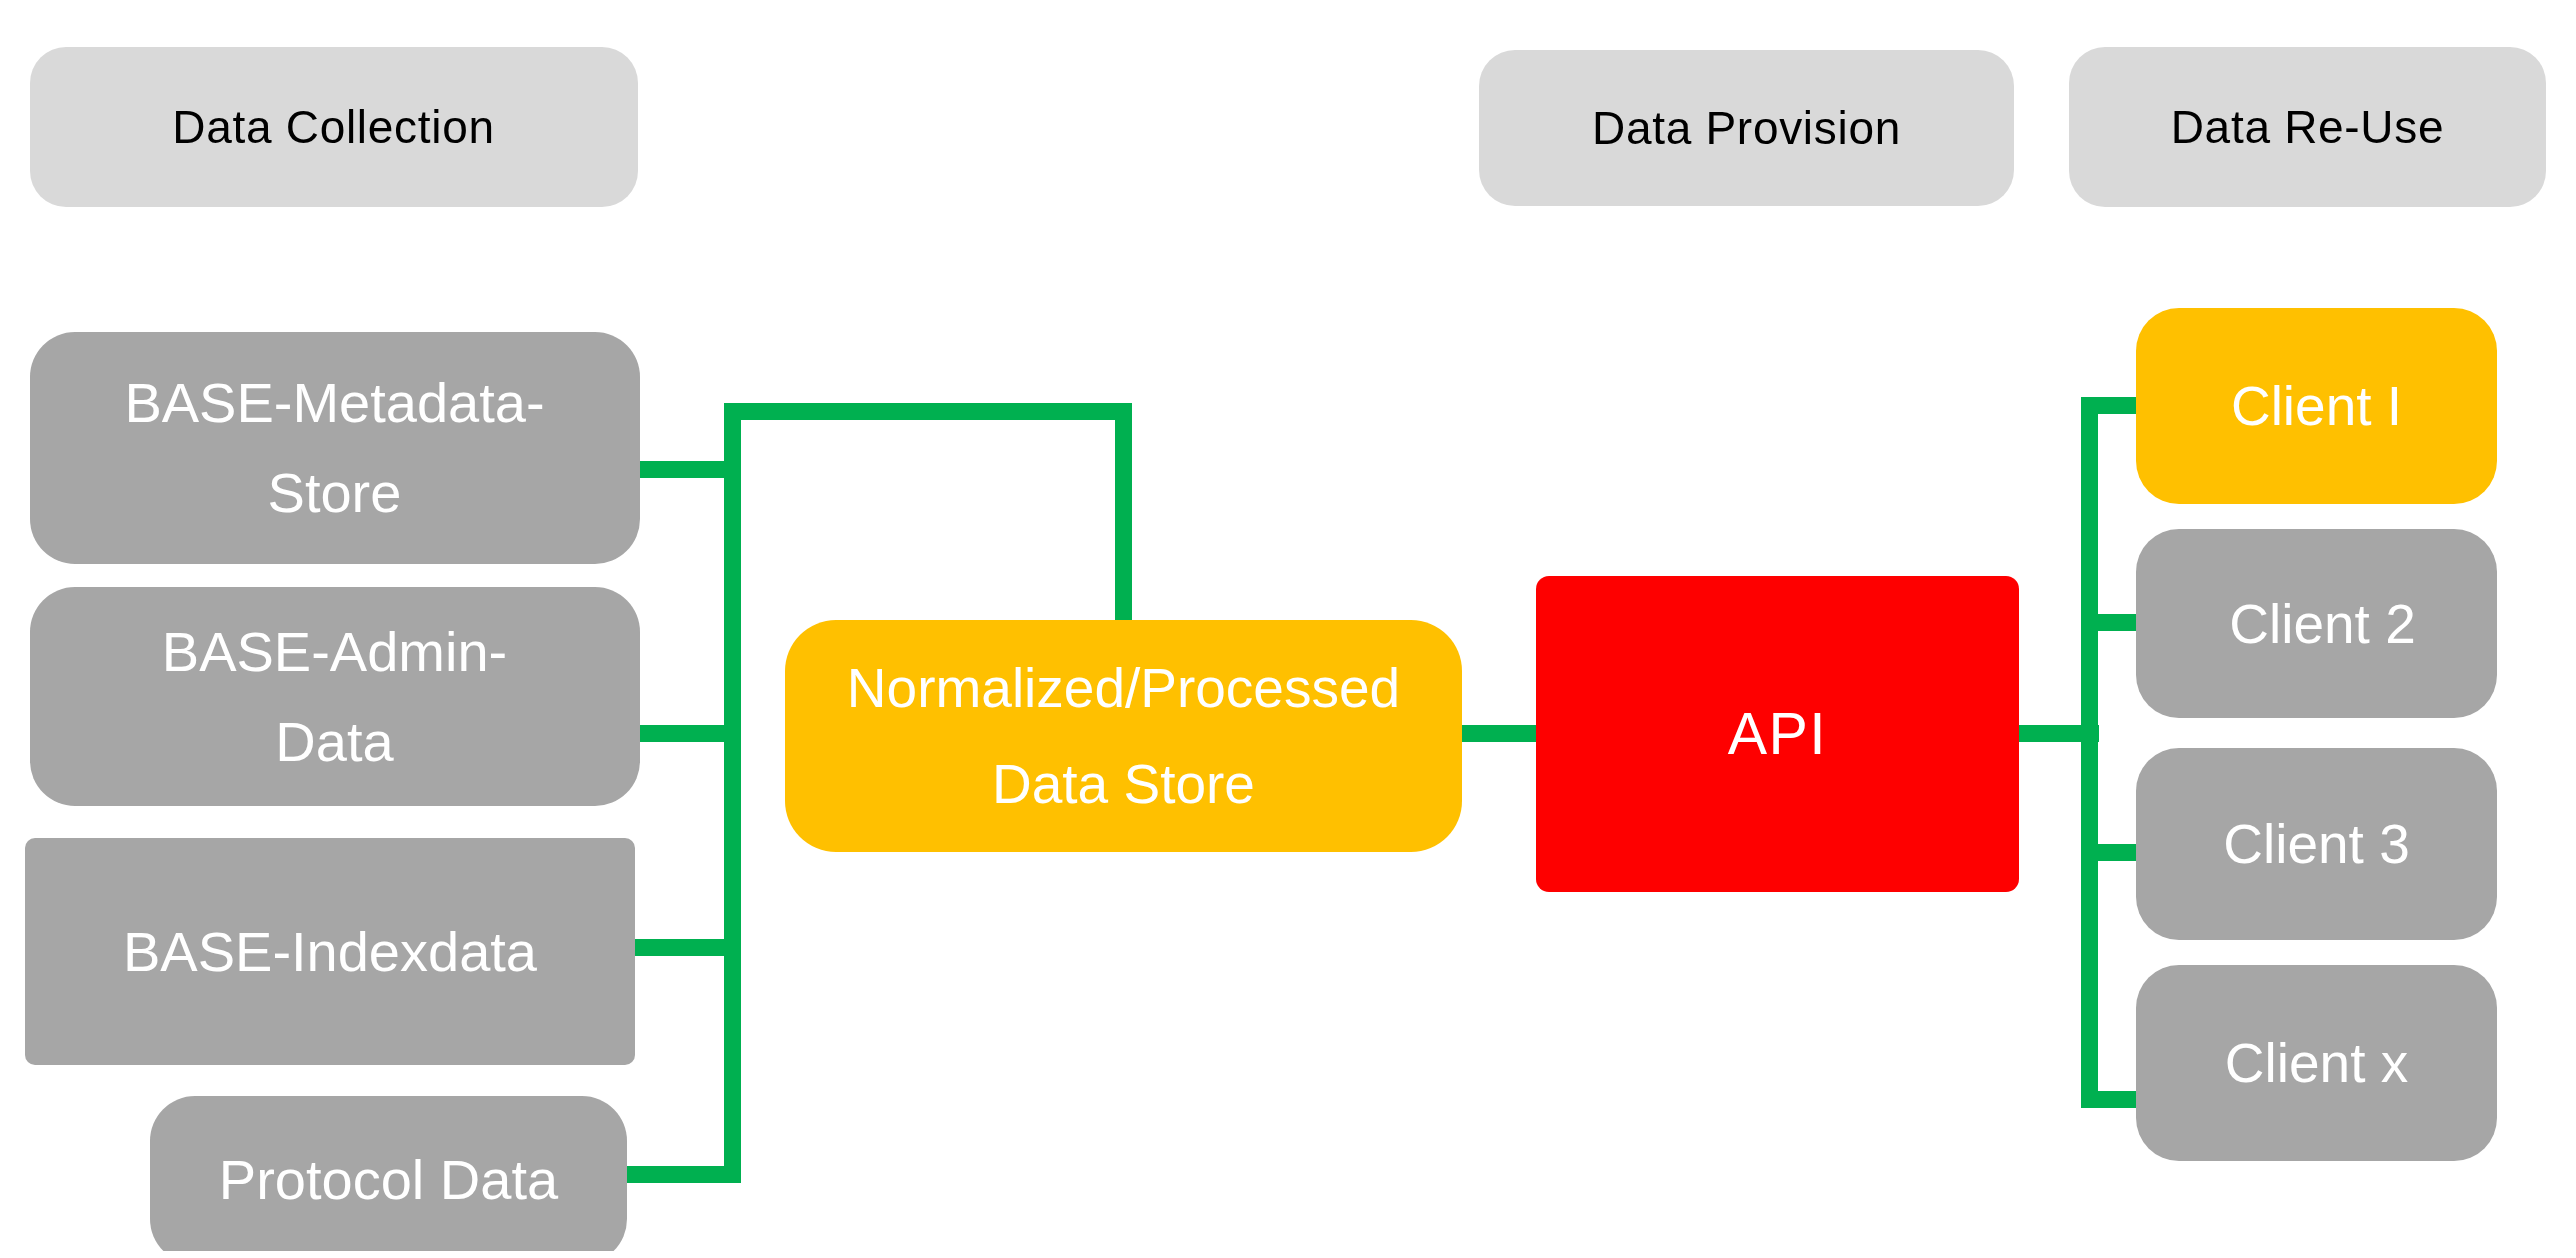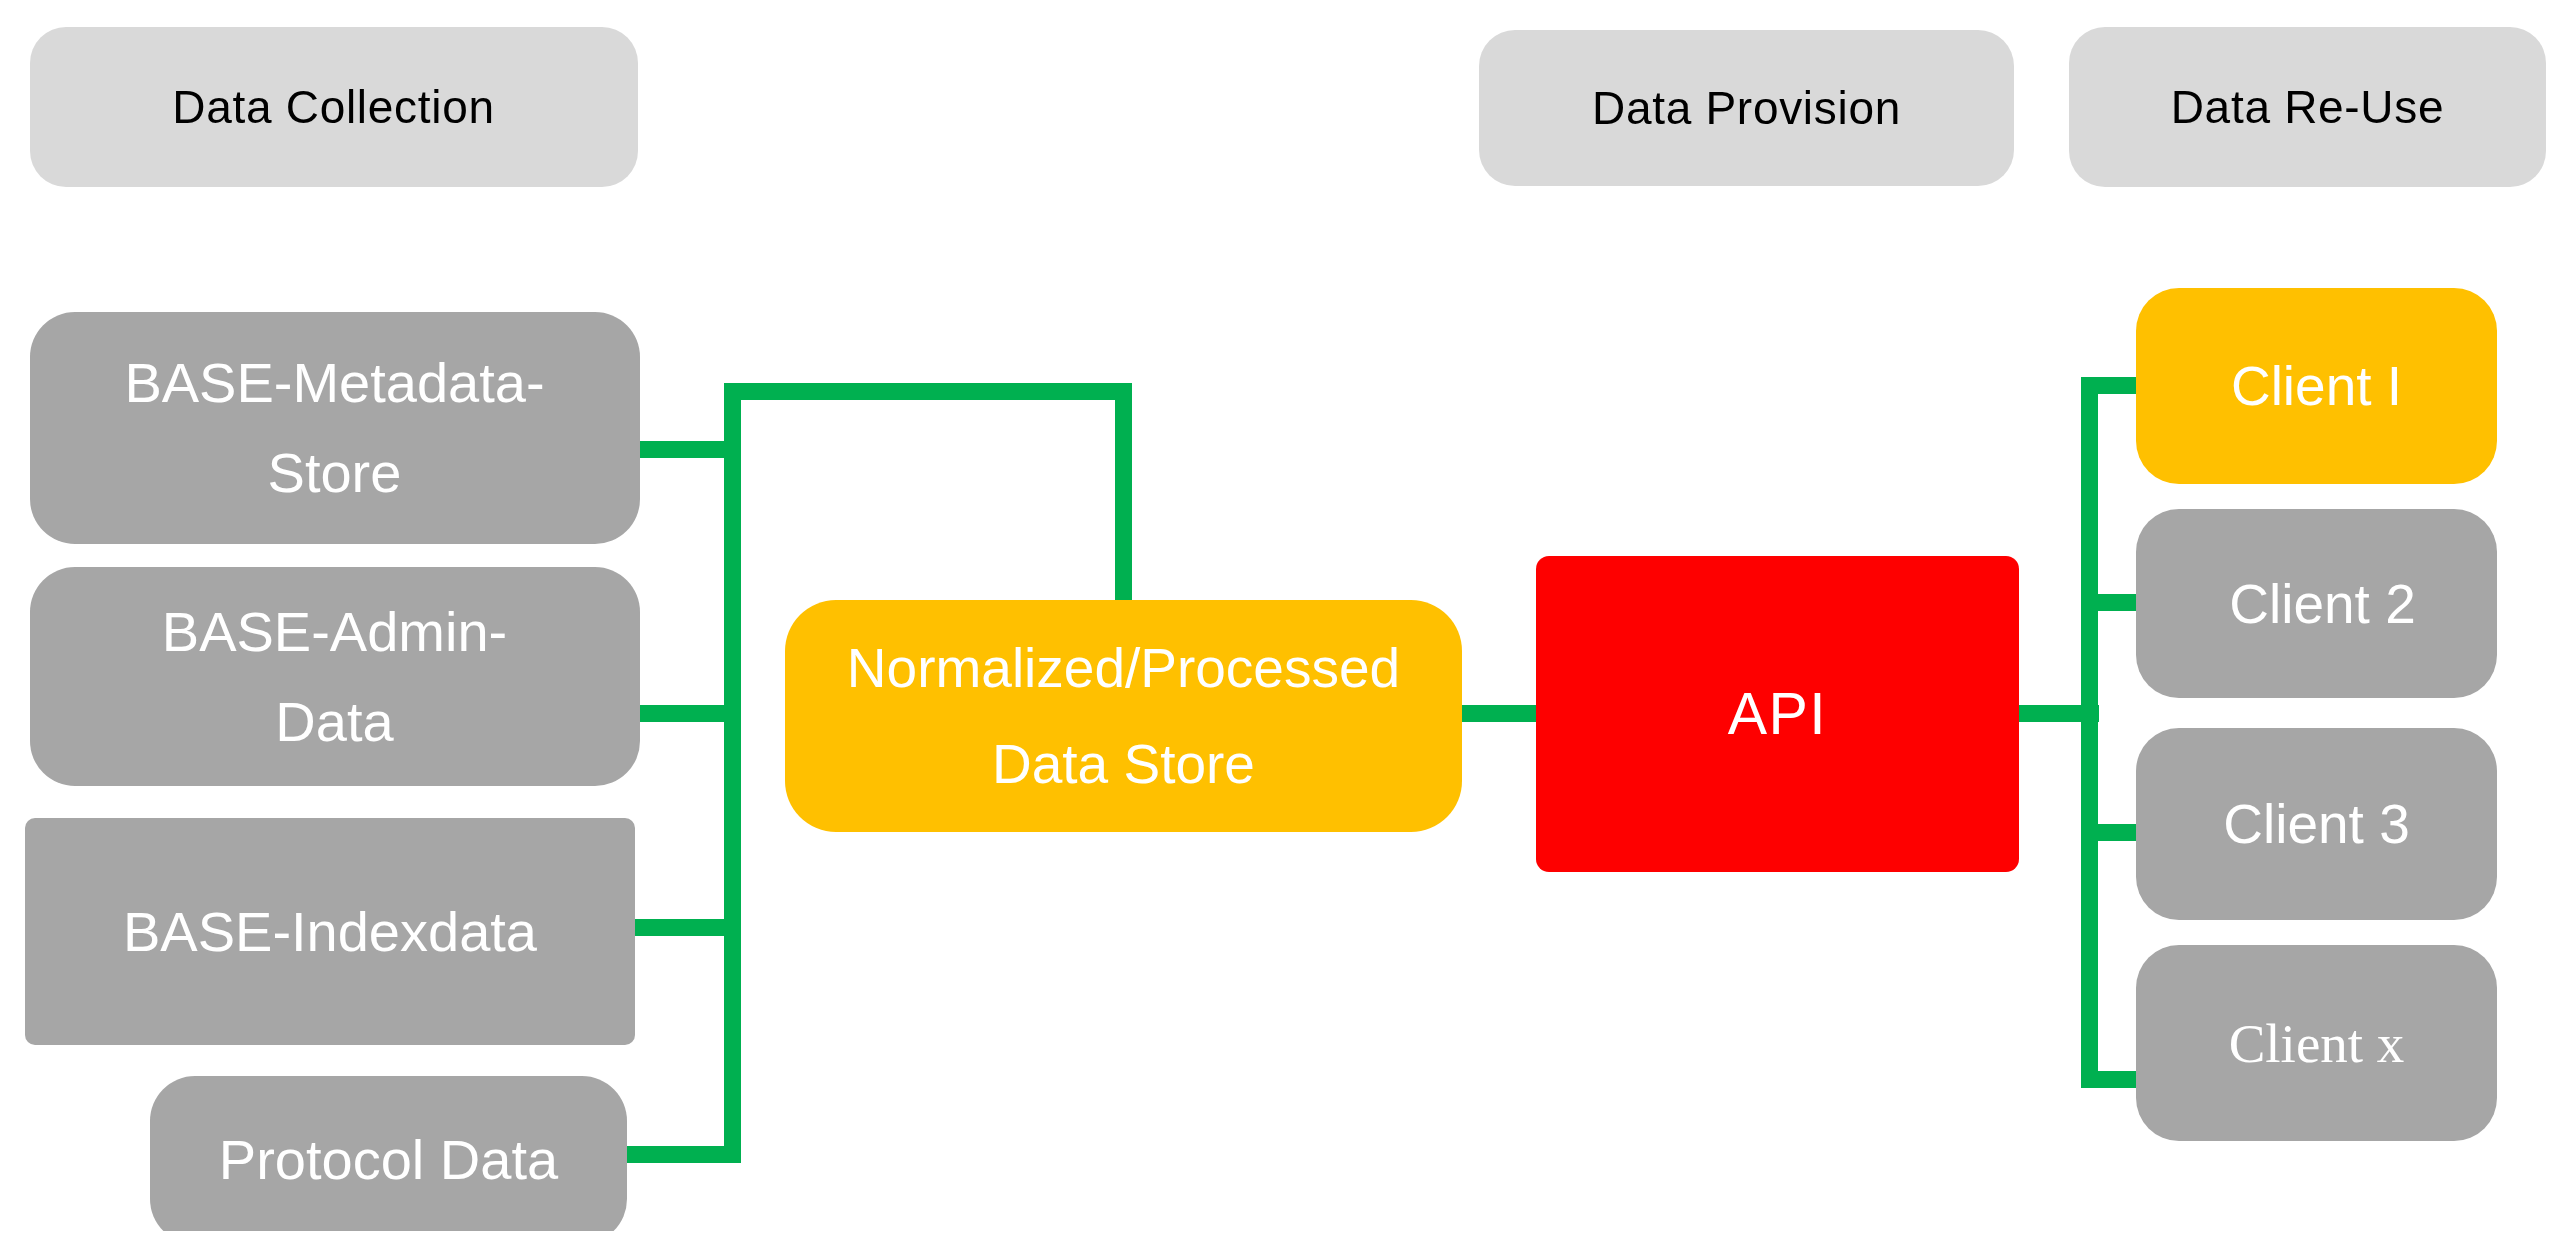--- a/index.html
+++ b/index.html
@@ -14,20 +14,21 @@
   }
   * { margin: 0; padding: 0; box-sizing: border-box; }
   html, body { background: var(--background); }
   .canvas {
     position: relative;
     width: 2576px;
     height: 1231px;
     background: var(--background);
     overflow: hidden;
     font-family: "Liberation Sans", sans-serif;
+    margin-top: 20px;
   }
   .node {
     position: absolute;
     display: flex;
     align-items: center;
     justify-content: center;
     text-align: center;
     white-space: pre-line;
   }
   .hdr {
@@ -98,16 +99,16 @@
   <div class="node src gray" style="left:150px; top:1076px; width:477px; height:168px;">Protocol Data</div>
 
   <div class="node store yellow" style="left:785px; top:600px; width:677px; height:232px;">Normalized/Processed
 Data Store</div>
 
   <div class="node api-box red" style="left:1536px; top:556px; width:483px; height:316px;">API</div>
 
   <div class="node client yellow" style="left:2136px; top:288px; width:361px; height:196px;">Client I</div>
   <div class="node client gray" style="left:2136px; top:509px; width:361px; height:189px;padding-left:12px;">Client 2</div>
   <div class="node client gray" style="left:2136px; top:728px; width:361px; height:192px;">Client 3</div>
-  <div class="node client gray" style="left:2136px; top:945px; width:361px; height:196px;font-family:Liberation Serif, serif;">Client x</div>
+  <div class="node client gray" style="left:2136px; top:945px; width:361px; height:196px;">Client x</div>
 
 </div>
 
 
 </body></html>

